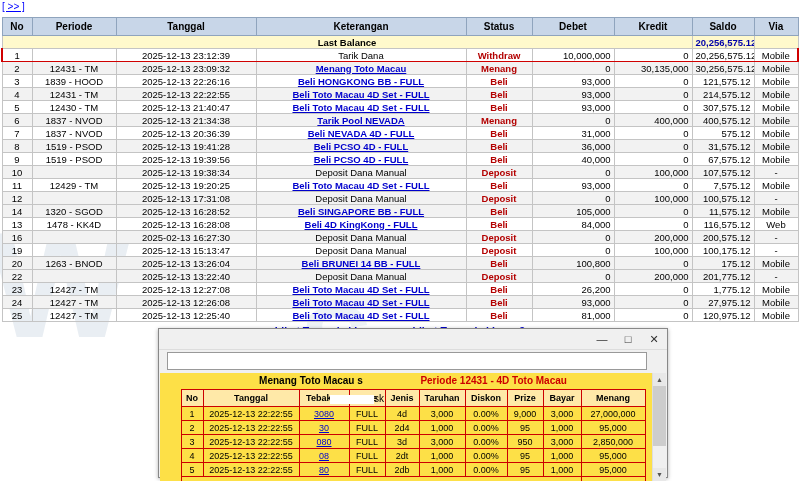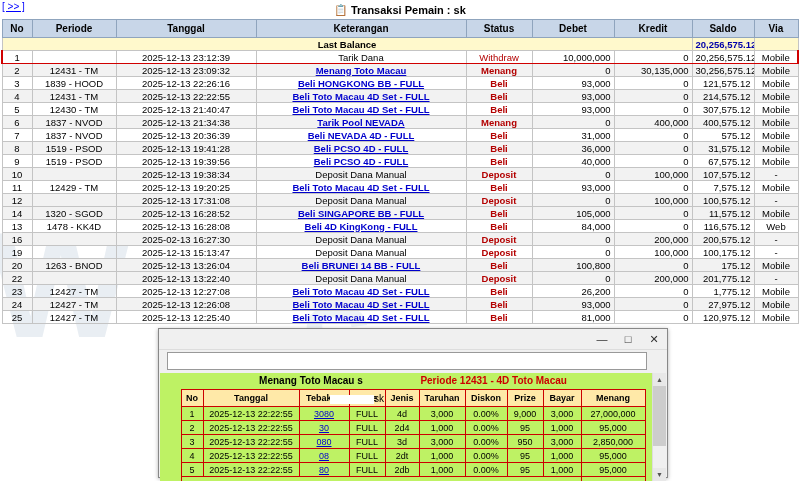--- a/index.html
+++ b/index.html
@@ -42,21 +42,21 @@
     border:1px solid #c4c4c4;height:12px;font-size:9.5px;padding:0 3px;
     white-space:nowrap;overflow:hidden;
   }
   tr.lastbal td{background:#fff9cc;font-weight:bold;text-align:center;}
   tr.lastbal td.bal{color:#00a;text-align:right;}
   .c{text-align:center;}
   .r{text-align:right;}
   .link{color:#0000cc;text-decoration:underline;font-weight:bold;cursor:pointer;}
   .beli{color:#b30000;font-weight:bold;}
   .menang{color:#b30000;font-weight:bold;}
-  .withdraw{color:#b30000;font-weight:normal;}
+  .withdraw{color:#b30000;font-weight:bold;}
   .deposit{color:#b30000;font-weight:bold;}
   tr.hl td{border-top:1px solid #d00000;border-bottom:1px solid #d00000;background:#fff;}
   tr.hl td:first-child{border-left:2px solid #d00000;}
   tr.hl td:last-child{border-right:2px solid #d00000;}
   .alt{background:#f2f2f2;}
   .footlinks{
     text-align:center;margin-top:3px;font-size:10.5px;
   }
   .footlinks a{color:#0000cc;text-decoration:underline;font-weight:bold;margin:0 14px;cursor:pointer;}
 
@@ -71,21 +71,21 @@
     border-bottom:1px solid #ddd;
   }
   .popup .titlebar .btn{
     width:26px;height:19px;display:flex;align-items:center;justify-content:center;
     font-size:11px;color:#333;cursor:pointer;
   }
   .popup .addrbar{
     height:16px;margin:2px 20px 0 8px;background:#fff;border:1px solid #999;
   }
   .popup .inner{
-    position:relative;height:108px;background:#bef264;margin:3px 1px 1px 1px;overflow:hidden;
+    position:relative;height:108px;background:#fde047;margin:3px 1px 1px 1px;overflow:hidden;
   }
   .popup .hdr{
     text-align:center;font-size:10px;font-weight:bold;padding-top:2px;
   }
   .popup .hdr .blk{color:#000;}
   .popup .hdr .red{color:#cc0000;}
   .popup .whitebox{
     position:absolute;left:170px;top:22px;width:44px;height:9px;background:#fff;
   }
   .popup .sk{position:absolute;left:214px;top:20px;font-size:10px;}
@@ -118,23 +118,20 @@
   <span class="wm1">W</span>
     <span class="wm2">S</span>
 </div>
 
 <div class="content">
 
   <div class="topbar">
     <a>[ &gt;&gt; ]</a>
   </div>
 
-  <div class="title">
-    <span class="ico">📋</span><span>Transaksi  Pemain : sk</span>
-  </div>
 
   <table class="main">
     <colgroup>
       <col style="width:30px">
         <col style="width:84px">
         <col style="width:140px">
         <col style="width:210px">
       <col style="width:66px">
         <col style="width:82px">
         <col style="width:78px">

